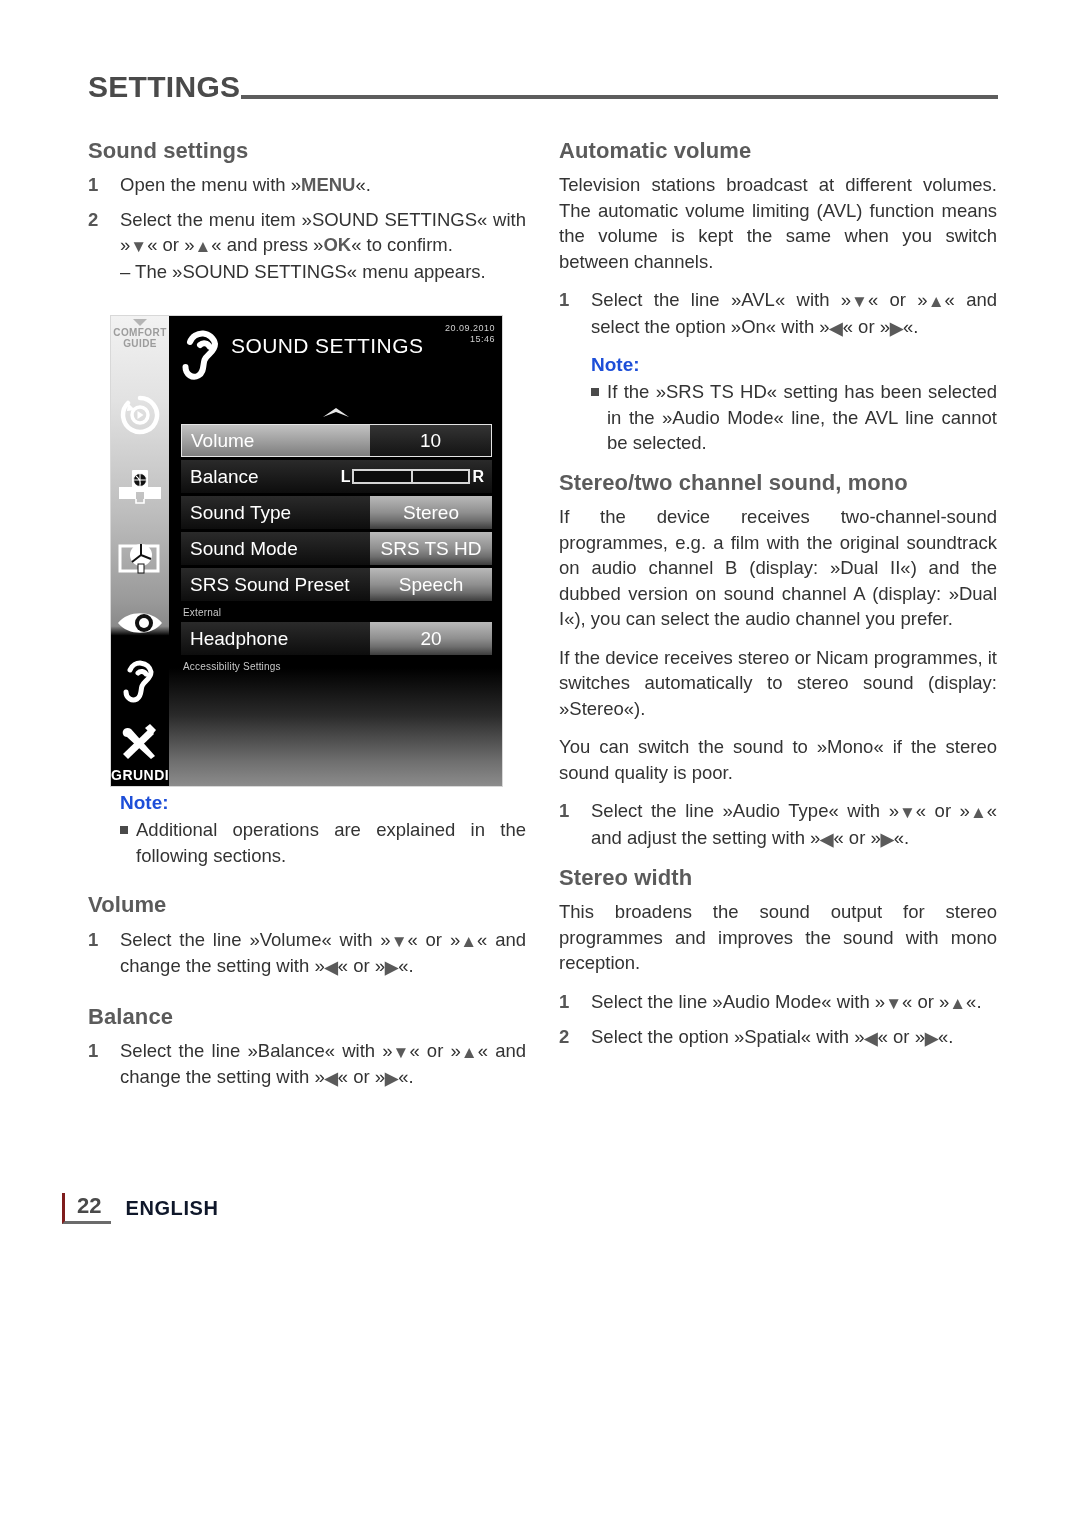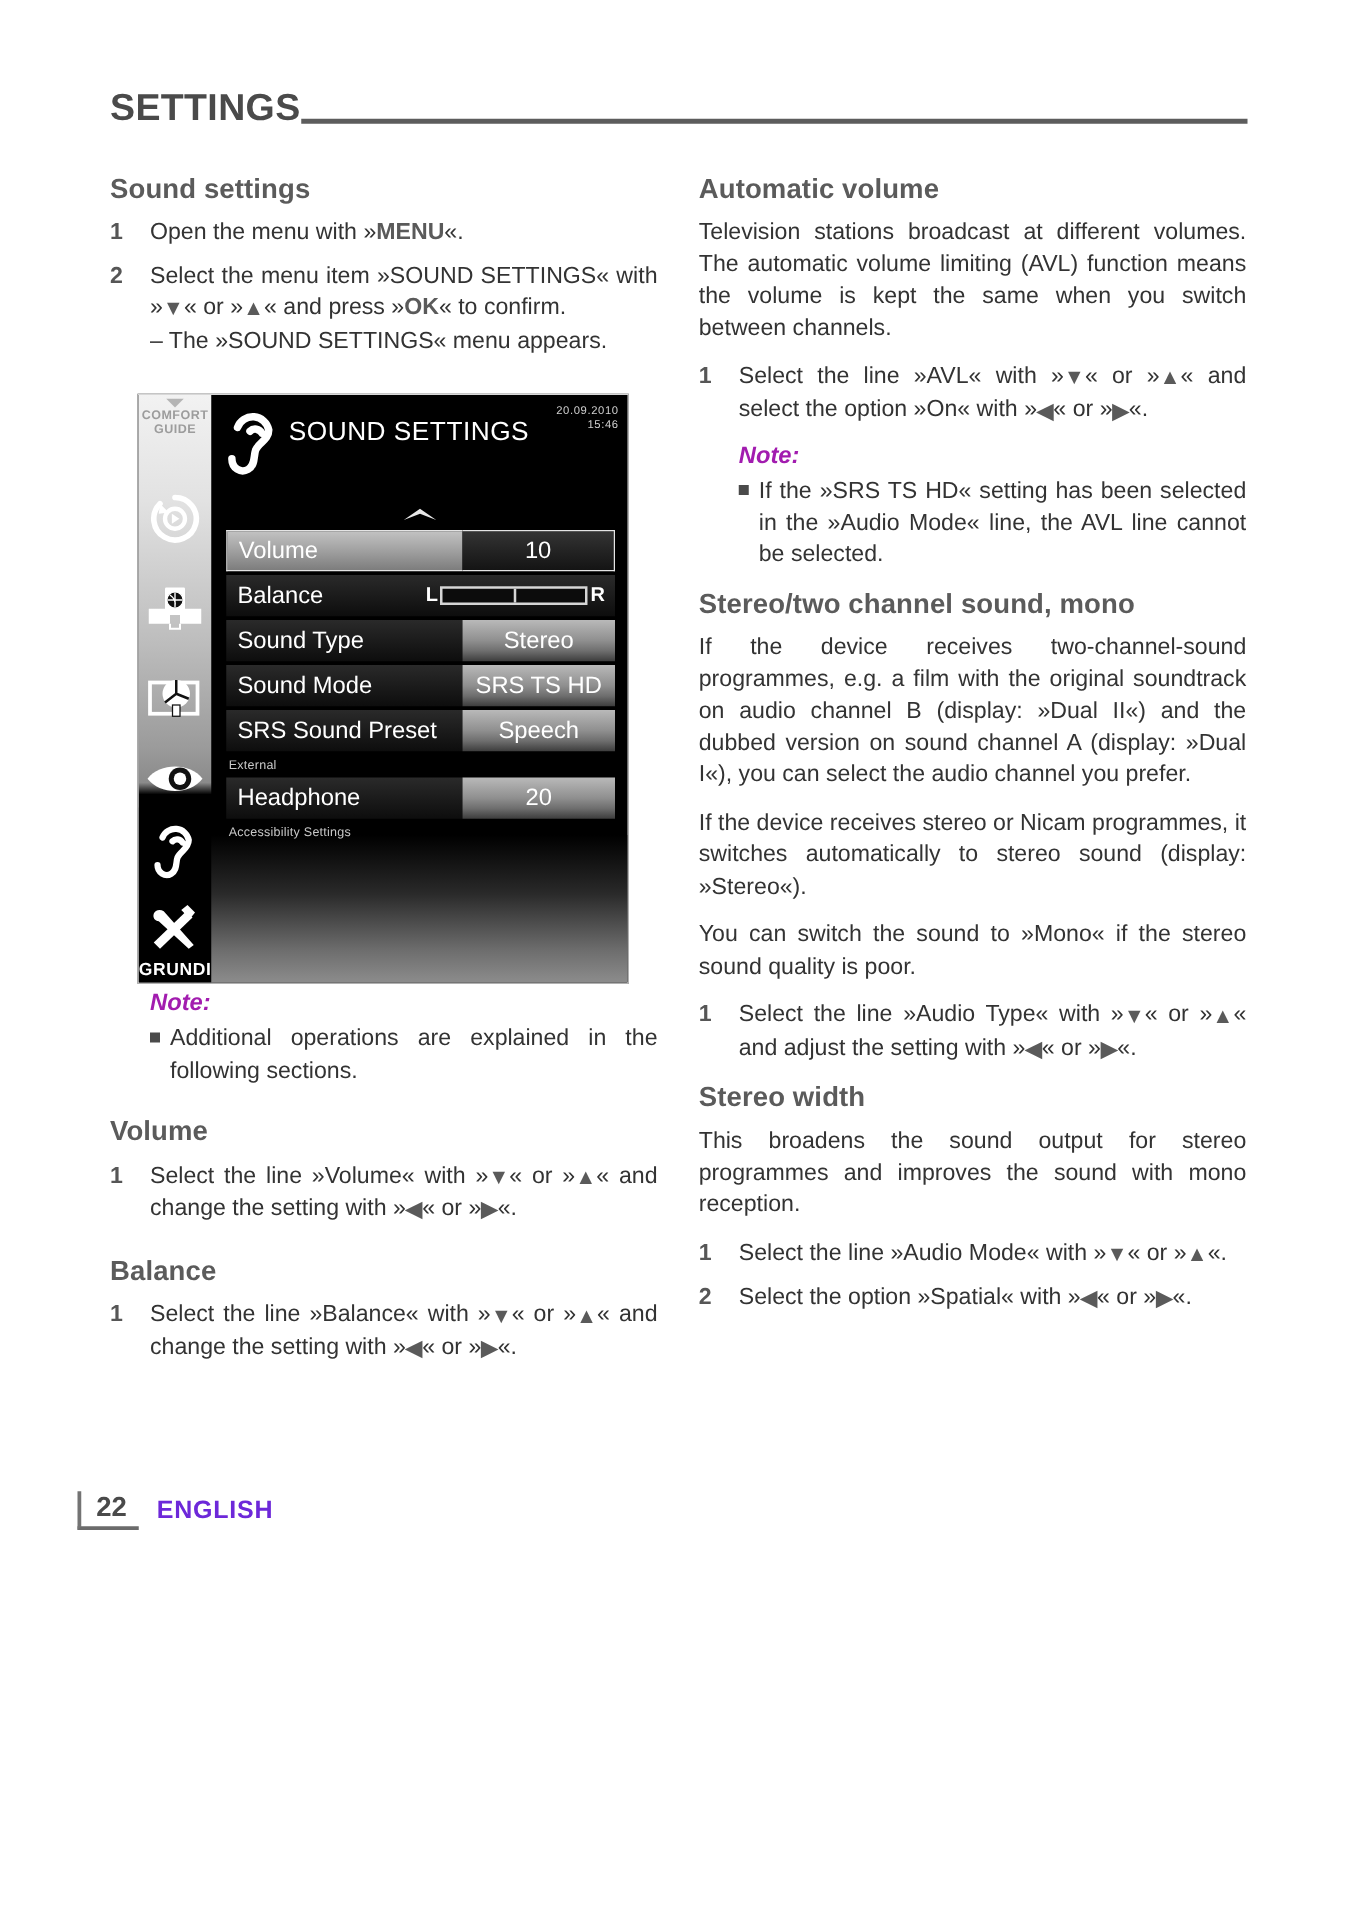--- a/index.html
+++ b/index.html
@@ -44,23 +44,22 @@
     color: #333; margin-bottom: 9px;
   }
   .step-num {
     width: 32px; flex: 0 0 32px; font-weight: bold; color: #565656;
   }
   .step-body { flex: 1; text-align: justify; }
   .step-body.nojust { text-align: left; }
   .subline { display: block; text-align: left; }
 
   .note-title {
-    font-size: 19px; font-weight: bold; color: #a21caf;
+    font-size: 19px; font-weight: bold; color: #1d4ed8;
     margin: 14px 0 3px 32px;
-    font-style: italic;
   }
   .note-item {
     display: flex; font-size: 18.5px; line-height: 25.5px;
     color: #333; margin-left: 32px; margin-bottom: 12px;
   }
   .note-bullet {
     width: 16px; flex: 0 0 16px; padding-top: 9px;
   }
   .note-bullet i {
     display: block; width: 8px; height: 8px; background: #4a4a4a;
@@ -168,25 +167,25 @@
   .osd-fg { position: relative; z-index: 2; }
 
   
   .footer {
     position: absolute; left: 62px; bottom: 48px;
     display: flex; align-items: flex-end;
   }
   .foot-page {
     font-size: 22px; font-weight: bold; color: #4a4a4a;
     padding: 0 10px 2px 12px;
-    border-left: 3px solid #737373; border-bottom: 3px solid #6b6b6b;
+    border-left: 3px solid #7f1d1d; border-bottom: 3px solid #6b6b6b;
     line-height: 26px;
   }
   .foot-lang {
-    font-size: 20px; font-weight: bold; color: #6d28d9;
+    font-size: 20px; font-weight: bold; color: #0f172a;
     letter-spacing: .6px; margin-left: 14px; padding-bottom: 4px;
   }
 </style>
 </head>
 <body>
 
 <div class="page">
 
   <div class="runhead">
     <span class="runhead-title">SETTINGS</span>

